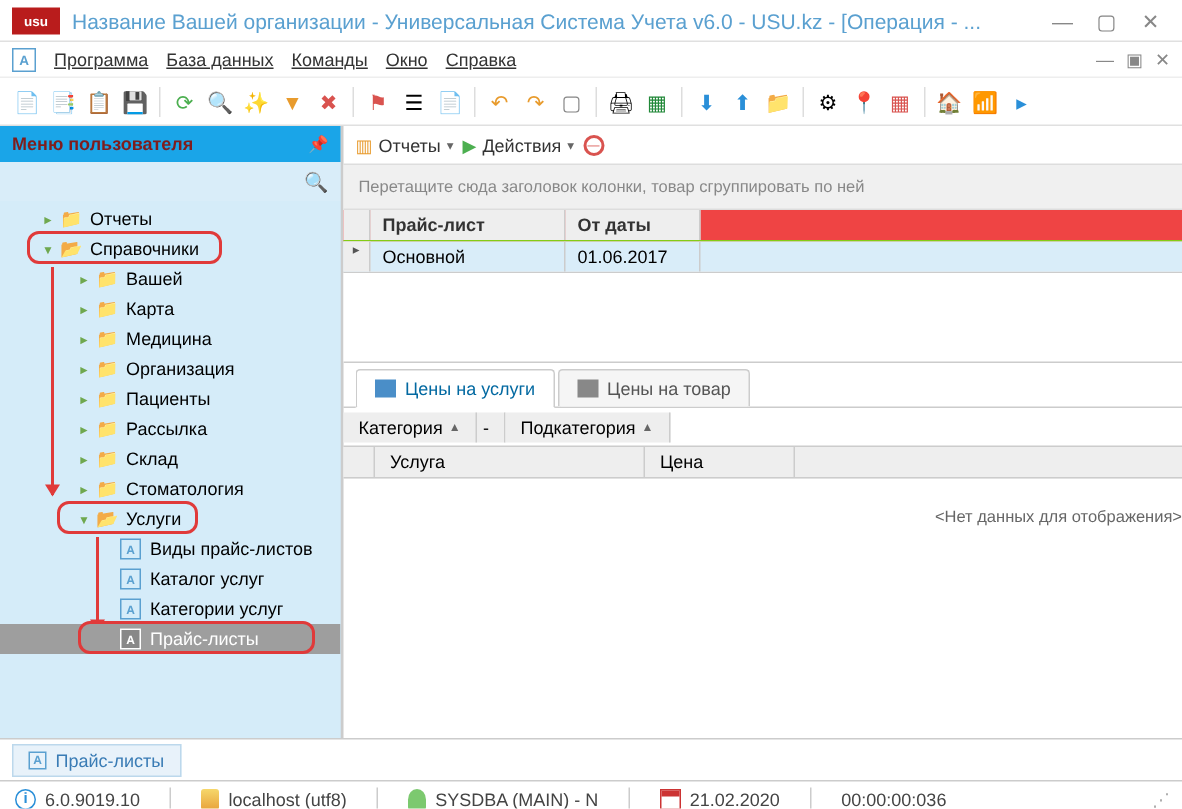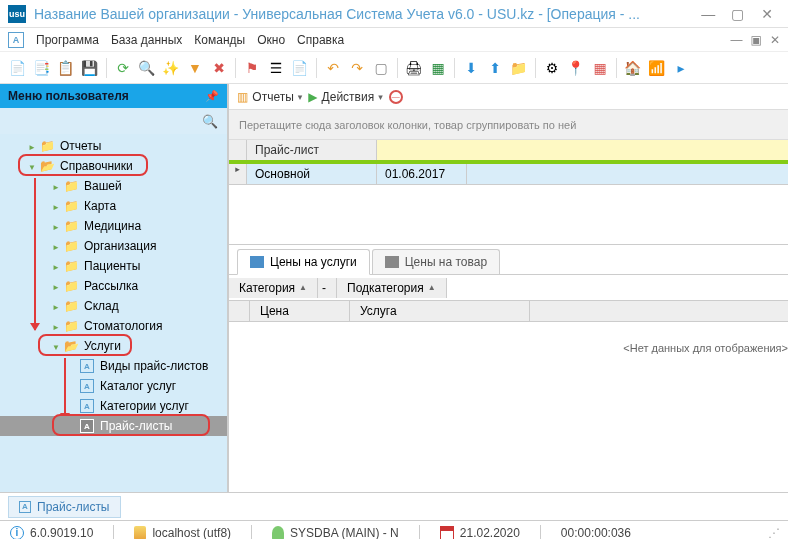--- a/index.html
+++ b/index.html
@@ -1,41 +1,41 @@
 <!DOCTYPE html>
 <html><head>
 <meta charset="utf-8">
 <style>
 * { box-sizing: border-box; margin: 0; padding: 0; font-family: "Segoe UI", Tahoma, sans-serif; font-size: 12px; }
 body { background: #fff; width: 788px; height: 539px; overflow: hidden; }
 
 
 .titlebar { height: 28px; display: flex; align-items: center; padding: 0 8px; border-bottom: 1px solid #e0e0e0; }
-.titlebar .logo { width: 18px; height: 18px; background: #0369a1; color: #fff; font-size: 9px; display: flex; align-items: center; justify-content: center; margin-right: 8px; font-weight: bold; }
+.titlebar .logo { width: 32px; height: 18px; background: #b91c1c; color: #fff; font-size: 9px; display: flex; align-items: center; justify-content: center; margin-right: 8px; font-weight: bold; }
 .titlebar .title { color: #5aa0d0; font-size: 14px; flex: 1; white-space: nowrap; overflow: hidden; text-overflow: ellipsis; }
 .titlebar .winbtns span { display: inline-block; width: 26px; text-align: center; color: #888; cursor: pointer; font-size: 14px; }
 
 
 .menubar { height: 24px; display: flex; align-items: center; padding: 0 8px; gap: 12px; border-bottom: 1px solid #eee; }
 .menubar .glyph { width: 16px; height: 16px; border: 1px solid #5aa0d0; color: #5aa0d0; display: flex; align-items: center; justify-content: center; font-size: 9px; font-weight: bold; }
-.menubar span.item { color: #333; cursor: pointer; }
+.menubar span.item { color: #333; cursor: pointer; text-decoration: underline; }
 .menubar .wingroup { margin-left: auto; display: flex; gap: 8px; color: #888; }
 .menubar .wingroup span { cursor:pointer; }
 
 
 .toolbar { height: 32px; display: flex; align-items: center; padding: 0 8px; gap: 4px; border-bottom: 1px solid #e0e0e0; }
 .toolbar .tb-icon { width: 20px; height: 20px; display: flex; align-items: center; justify-content: center; cursor: pointer; font-size: 14px; }
 .toolbar .sep { width: 1px; height: 20px; background: #ddd; margin: 0 2px; }
 
 
 .main { display: flex; height: 408px; }
 
 
 .sidebar { width: 228px; border-right: 1px solid #ccc; display: flex; flex-direction: column; background: #cde8f8; }
-.sidebar-header { height: 24px; background: #1aa5e8; color: #0f172a; font-weight: bold; display: flex; align-items: center; padding: 0 8px; }
+.sidebar-header { height: 24px; background: #1aa5e8; color: #7f1d1d; font-weight: bold; display: flex; align-items: center; padding: 0 8px; }
 .sidebar-header .pin { margin-left: auto; font-size: 11px; cursor: pointer; }
 .sidebar-search { height: 26px; display: flex; align-items: center; justify-content: flex-end; padding: 0 8px; background: #d9edf9; }
 .sidebar-search .mag { color: #4890c8; font-size: 13px; }
 .tree { flex: 1; overflow: auto; background: #d5ecf9; padding: 2px 0; position: relative; }
 .tree-row { height: 20px; display: flex; align-items: center; padding-left: 6px; cursor: pointer; position: relative; white-space: nowrap; }
 .tree-row .toggle { width: 16px; font-size: 10px; color: #6fa84f; text-align:center; }
 .tree-row .folder { width: 16px; font-size: 12px; }
 .tree-row .filei { width: 14px; height: 14px; border: 1px solid #5aa0d0; color: #5aa0d0; display: inline-flex; align-items: center; justify-content: center; font-size: 8px; font-weight: bold; margin-right: 2px; }
 .tree-row.selected { background: #9e9e9e; color: #fff; }
 .tree-row.lvl1 { padding-left: 24px; }
@@ -45,33 +45,33 @@
 .arrow-down { position: absolute; width: 2px; background: #e03a3a; pointer-events:none; }
 .arrow-down::after { content:''; position:absolute; bottom:-1px; left:-4px; border-left:5px solid transparent; border-right:5px solid transparent; border-top:8px solid #e03a3a; }
 
 
 .content { flex: 1; display: flex; flex-direction: column; border-left: 1px solid #ccc; }
 .content-toolbar { height: 26px; display: flex; align-items: center; gap: 6px; padding: 0 8px; border-bottom: 1px solid #ddd; }
 .content-toolbar .btn { display: flex; align-items: center; gap: 4px; cursor: pointer; color: #333; }
 .content-toolbar .tri { font-size: 9px; color: #666; }
 .grouparea { height: 30px; background: #f0f0f0; color: #888; display: flex; align-items: center; padding: 0 10px; border-bottom: 1px solid #ddd; font-size: 11px; }
 .grid { border-bottom: 1px solid #ccc; }
-.grid-header { display: flex; background: #fef9c3; border-bottom: 4px solid #84cc16; }
+.grid-header { display: flex; background: #ef4444; border-bottom: 1px solid #84cc16; font-weight: bold; }
 .grid-header .cell { padding: 3px 8px; border-right: 1px solid #ccc; color: #333; background: #eee; }
 .grid-row { display: flex; background: #d9edf9; }
 .grid-row .cell { padding: 3px 8px; border-right: 1px solid #ccc; }
 .grid-row .rowhead { width: 18px; background: #eee; border-right: 1px solid #ccc; text-align:center; color:#555; font-size:9px; }
 .col-name { width: 130px; }
 .col-date { width: 90px; }
 .spacer { height: 60px; background: #fff; border-bottom: 1px solid #ccc; }
 
 
 .tabstrip { height: 30px; display: flex; align-items: flex-end; padding: 0 8px; border-bottom: 1px solid #ccc; gap: 2px; }
 .tab { display: flex; align-items: center; gap: 6px; padding: 5px 12px; border: 1px solid #ccc; border-bottom: none; background: #f5f5f5; cursor: pointer; color: #555; border-radius: 3px 3px 0 0; }
-.tab.active { background: #fff; color: #000000; border-bottom: 1px solid #fff; position: relative; top: 1px; }
+.tab.active { background: #fff; color: #0369a1; border-bottom: 1px solid #fff; position: relative; top: 1px; }
 .tab .tabicon { width: 14px; height: 12px; background: #4a8ec8; }
 .grouprow { height: 26px; display: flex; align-items: center; border-bottom: 1px solid #ccc; }
 .grouprow .gcell { padding: 3px 10px; border-right: 1px solid #ccc; background: #eee; display:flex; align-items:center; gap:4px; }
 .grouprow .gtri { font-size: 8px; color: #666; }
 .subgrid-header { display: flex; background: #eee; border-bottom: 1px solid #ccc; }
 .subgrid-header .cell { padding: 3px 10px; border-right: 1px solid #ccc; }
 .col-service { width: 180px; }
 .col-price { width: 100px; }
 .nodata { text-align: right; color: #666; padding: 20px 0; font-size: 11px; }
 
@@ -272,20 +272,21 @@
         <span style="width:14px;height:14px;border:2px solid #d9534f;border-radius:50%;display:inline-flex;align-items:center;justify-content:center;font-size:8px;color:#d9534f">—</span>
       </span>
     </div>
 
     <div class="grouparea">Перетащите сюда заголовок колонки, товар сгруппировать по ней</div>
 
     <div class="grid">
       <div class="grid-header">
         <div class="cell" style="width:18px"></div>
         <div class="cell col-name">Прайс-лист</div>
+        <div class="cell col-date">От даты</div>
       </div>
       <div class="grid-row">
         <div class="rowhead">▸</div>
         <div class="cell col-name" style="">Основной</div>
         <div class="cell col-date">01.06.2017</div>
       </div>
     </div>
     <div class="spacer"></div>
 
     <div class="tabstrip">
@@ -306,22 +307,22 @@
       </div>
       <div class="gcell" style="border-left:none;padding-left:4px;">-</div>
       <div class="gcell">
         <span>Подкатегория</span>
         <span class="gtri">▲</span>
       </div>
     </div>
 
     <div class="subgrid-header">
       <div class="cell" style="width:18px"></div>
+      <div class="cell col-service">Услуга</div>
       <div class="cell col-price">Цена</div>
-      <div class="cell col-service">Услуга</div>
     </div>
     <div class="nodata">&lt;Нет данных для отображения&gt;</div>
 
   </div>
 </div>
 
 <div class="btabs">
   <div class="btab">
     <span class="bi">A</span>
     <span>Прайс-листы</span>

